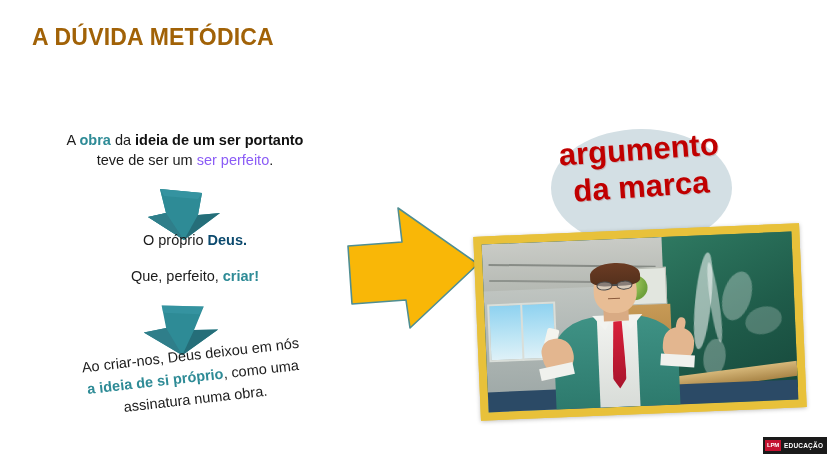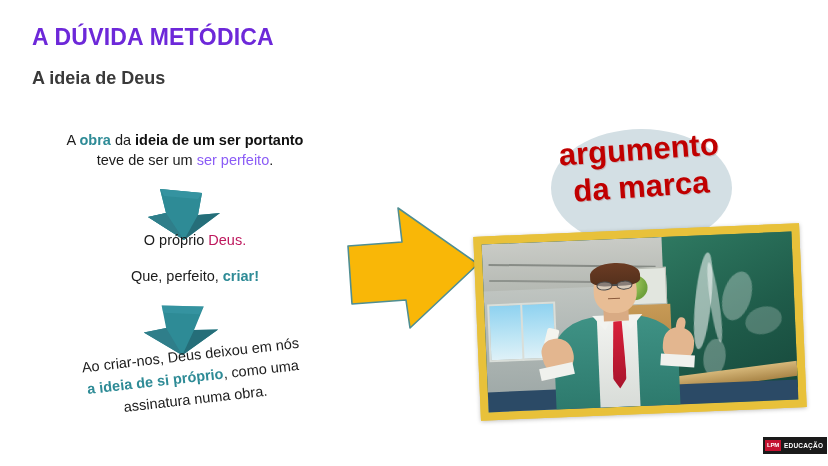--- a/index.html
+++ b/index.html
@@ -18,21 +18,21 @@
     overflow: hidden;
   }
 
   
   #title {
     position: absolute;
     left: 32px;
     top: 24px;
     font-size: 23px;
     font-weight: bold;
-    color: #6d28d9;
+    color: #a16207;
     letter-spacing: 0.2px;
     white-space: nowrap;
   }
   #subtitle {
     position: absolute;
     left: 32px;
     top: 68px;
     font-size: 18px;
     font-weight: bold;
     color: #3A3A3A;
@@ -42,21 +42,21 @@
   
   .para {
     position: absolute;
     color: #1b1b1b;
     text-align: center;
     line-height: 1.35;
   }
   .tl  { color: #2E8B96; font-weight: bold; }       
   .tlr { color: #8b5cf6; font-weight: normal; }     
   .bk  { color: #111111; font-weight: bold; }       
-  .rd  { color: #be185d; font-weight: normal; }       
+  .rd  { color: #0c4a6e; font-weight: bold; }       
 
   #p1 {
     left: 20px;
     top: 131px;
     width: 330px;
     font-size: 14.5px;
   }
   #p2 {
     left: 70px;
     top: 231px;
@@ -337,21 +337,20 @@
     letter-spacing: 0.2px;
     margin-left: 3px;
   }
 </style>
 </head>
 <body>
 
 <div id="slide">
 
   <div id="title">A DÚVIDA METÓDICA</div>
-  <div id="subtitle">A ideia de Deus</div>
 
   <div class="para" id="p1">
     <span>A </span><span class="tl">obra</span><span> da </span><span class="bk">ideia de um ser portanto</span><br>
     <span>teve de ser um </span><span class="tlr">ser perfeito</span><span>.</span>
   </div>
 
   <div class="darrow" id="darrow1">
     <svg viewBox="0 0 86 55" width="86" height="55" aria-hidden="true">
       <polygon points="20,2 62,6 58,28 80,26 44,53 8,30 26,26" fill="#2E8B96"></polygon>
       <polygon points="20,2 62,6 58,28 44,53 8,30 26,26" fill="#2E8B96"></polygon>

